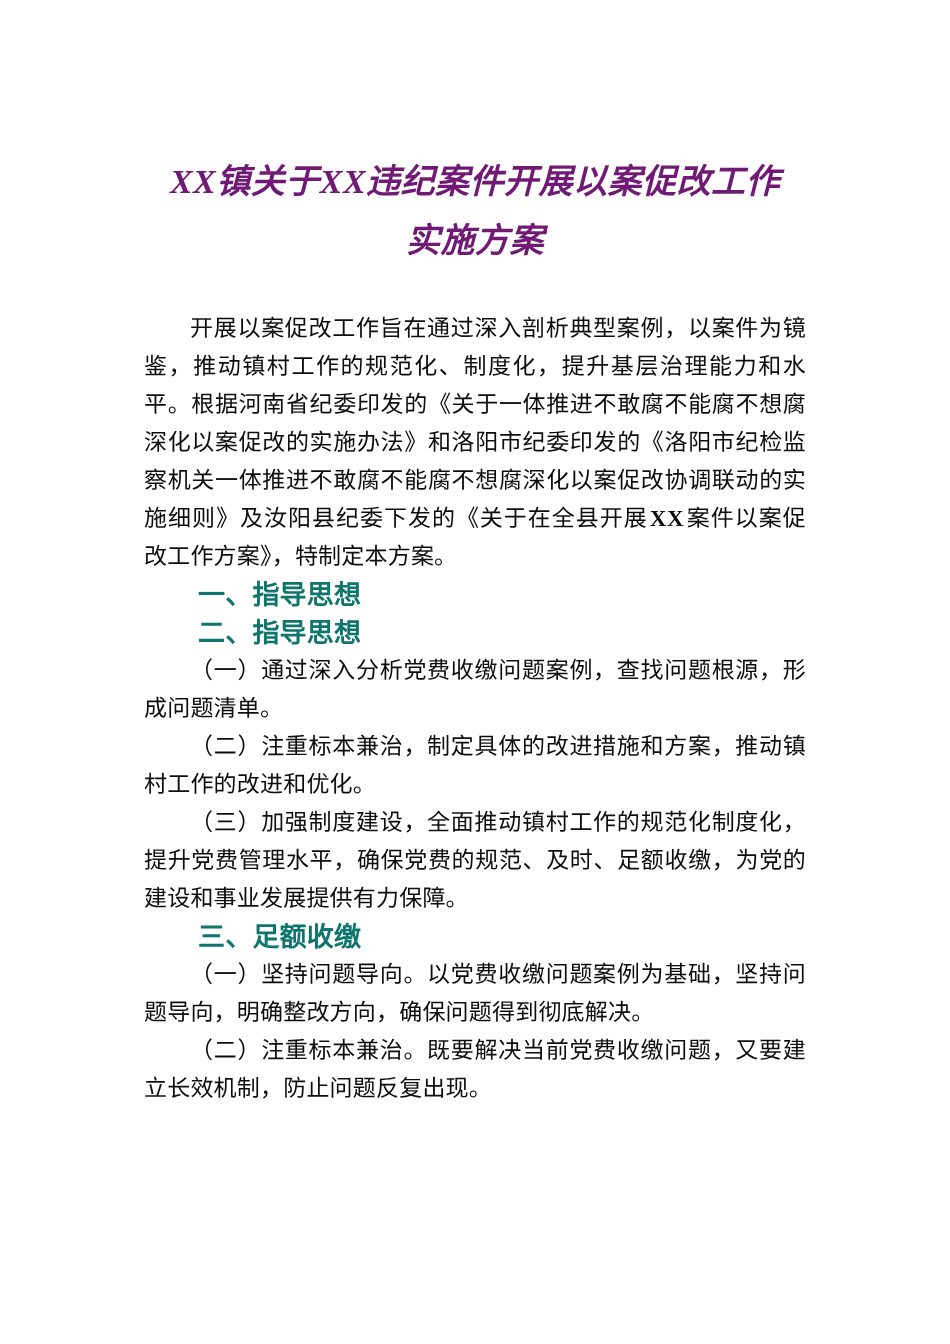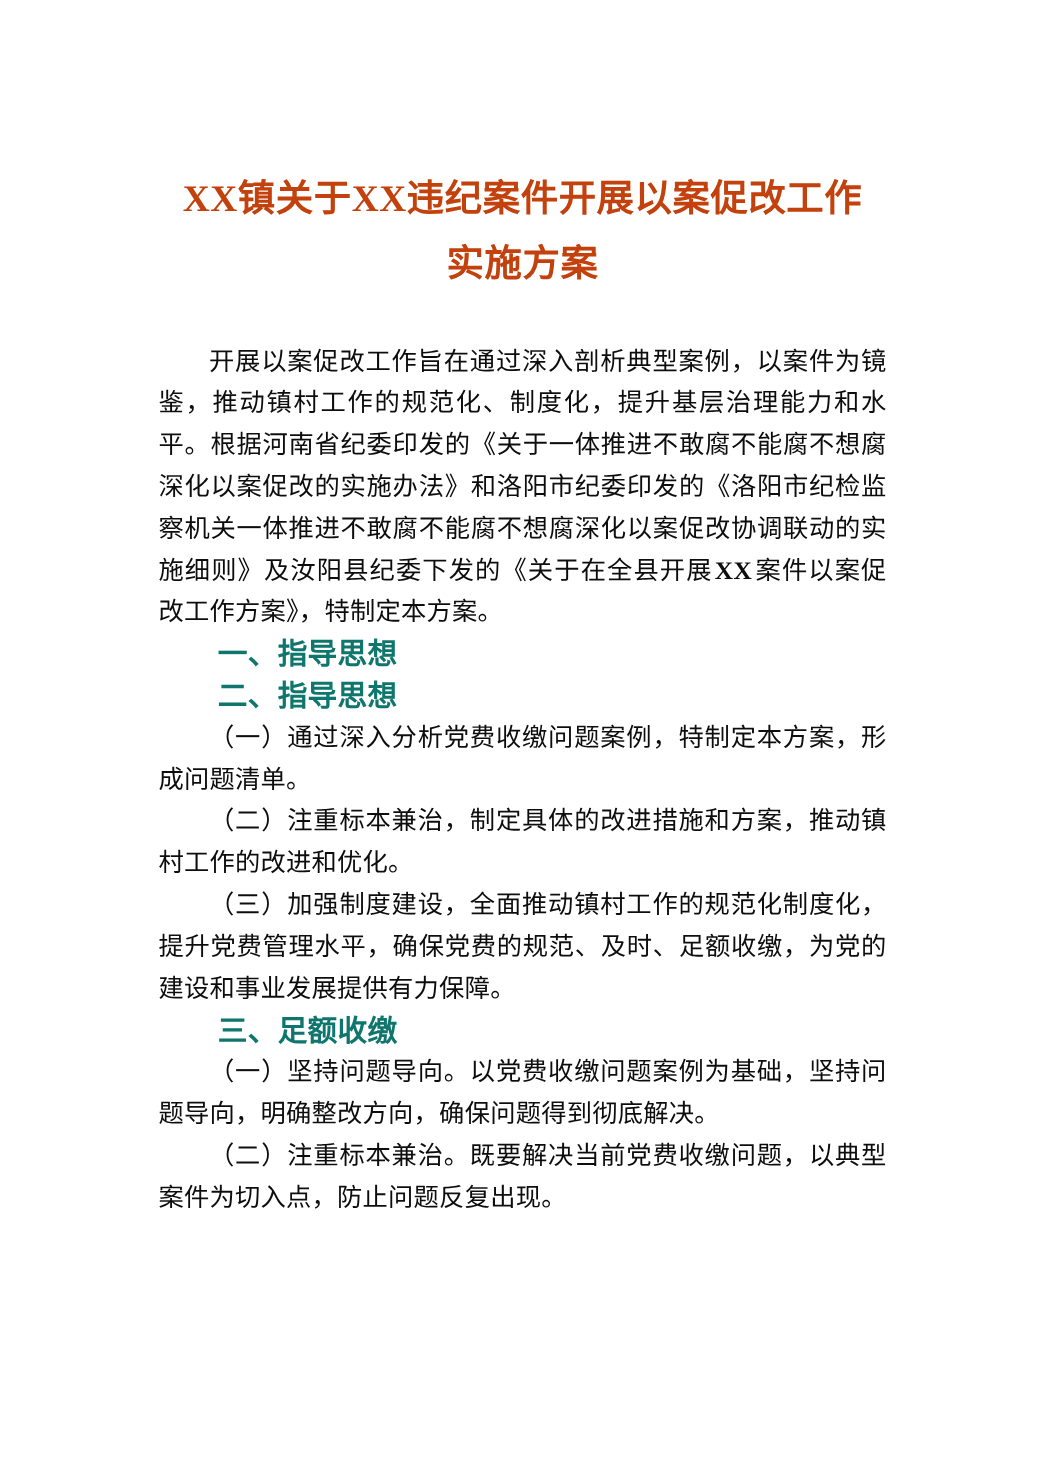--- a/index.html
+++ b/index.html
@@ -33,22 +33,23 @@
   
   .doc-title {
     margin: 0;
     padding: 0;
     font-family: "Liberation Serif", "DejaVu Serif", serif;
     font-weight: 700;
     font-size: 34px;
     line-height: 59px;
     text-align: center;
     letter-spacing: 0.5px;
-    color: #c2410c;
+    color: #701a75;
     padding-top: 152px;
+    font-style: italic;
   }
 
   
   .para {
     margin: 0;
     padding: 0;
     font-size: 23px;
     line-height: 38px;
     text-align: justify;
     text-justify: inter-ideograph;
@@ -90,22 +91,22 @@
     <h1 class="doc-title">
       <span>XX镇关于XX违纪案件开展以案促改工作</span><br>
       <span>实施方案</span>
     </h1>
 
     <p class="para body-start"><span>开展以案促改工作旨在通过深入剖析典型案例，以案件为镜鉴，推动镇村工作的规范化、制度化，提升基层治理能力和水平。根据河南省纪委印发的《关于一体推进不敢腐不能腐不想腐深化以案促改的实施办法》和洛阳市纪委印发的《洛阳市纪检监察机关一体推进不敢腐不能腐不想腐深化以案促改协调联动的实施细则》及汝阳县纪委下发的《关于在全县开展</span><span class="latin-bold">XX</span><span>案件以案促改工作方案》，特制定本方案。</span></p>
 
     <h2 class="section-heading">一、指导思想</h2>
 
     <h2 class="section-heading">二、指导思想</h2>
-    <p class="para">（一）通过深入分析党费收缴问题案例，特制定本方案，形成问题清单。</p>
+    <p class="para">（一）通过深入分析党费收缴问题案例，查找问题根源，形成问题清单。</p>
     <p class="para">（二）注重标本兼治，制定具体的改进措施和方案，推动镇村工作的改进和优化。</p>
     <p class="para">（三）加强制度建设，全面推动镇村工作的规范化制度化，提升党费管理水平，确保党费的规范、及时、足额收缴，为党的建设和事业发展提供有力保障。</p>
 
     <h2 class="section-heading">三、足额收缴</h2>
     <p class="para">（一）坚持问题导向。以党费收缴问题案例为基础，坚持问题导向，明确整改方向，确保问题得到彻底解决。</p>
-    <p class="para">（二）注重标本兼治。既要解决当前党费收缴问题，以典型案件为切入点，防止问题反复出现。</p>
+    <p class="para">（二）注重标本兼治。既要解决当前党费收缴问题，又要建立长效机制，防止问题反复出现。</p>
 
   </div>
 </div>
 
 </body></html>

